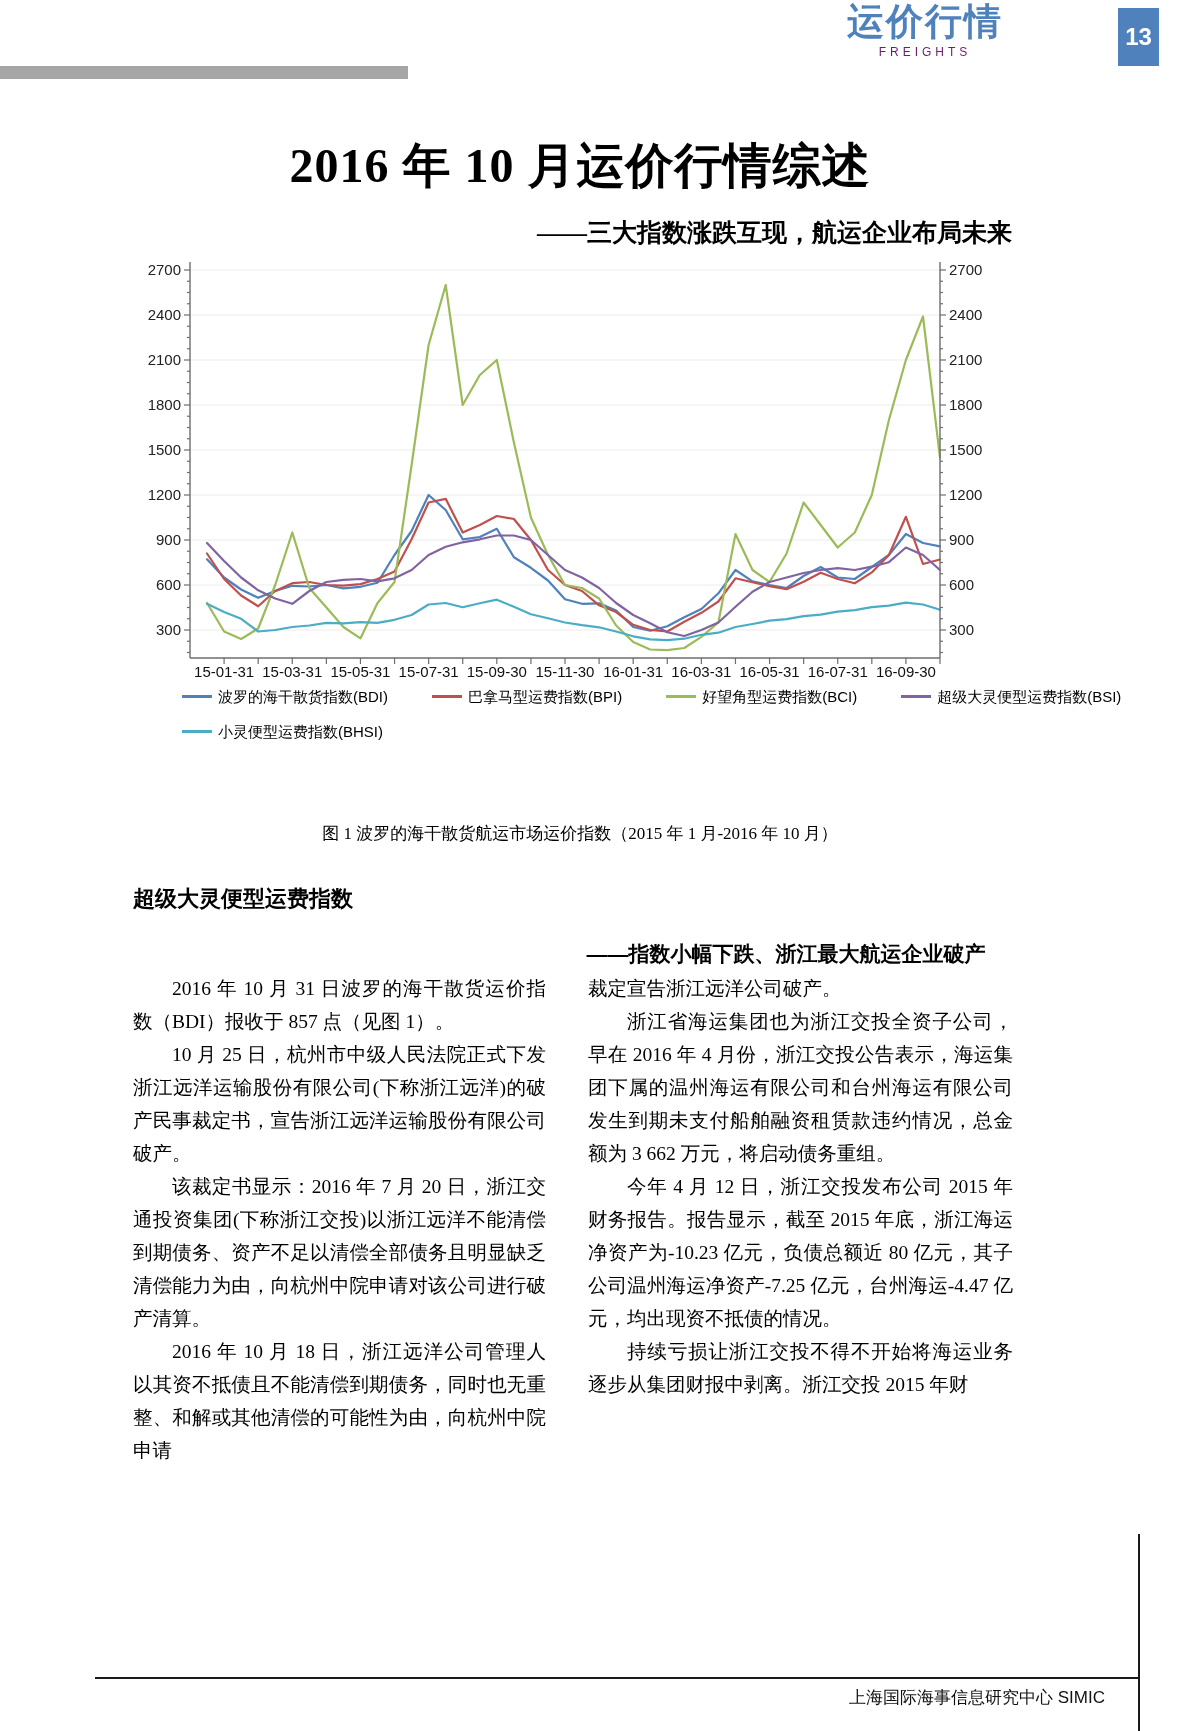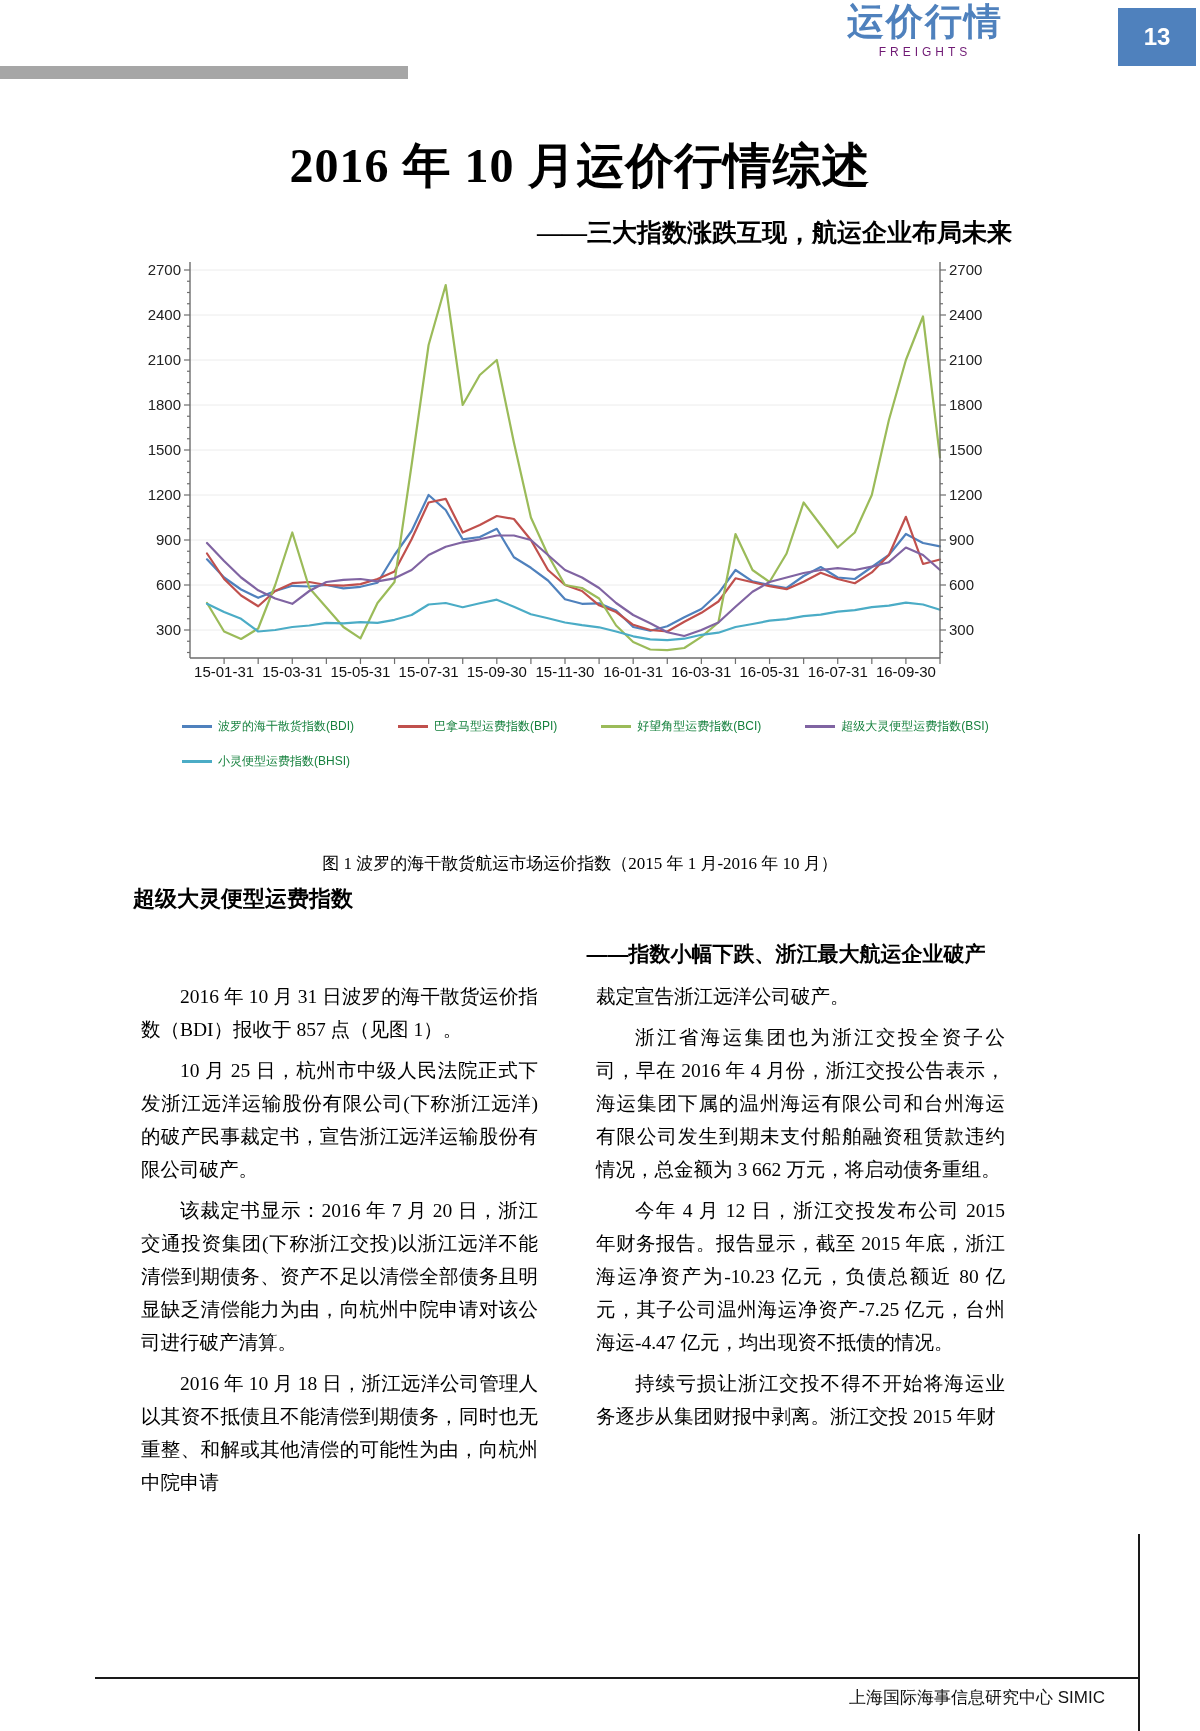--- a/index.html
+++ b/index.html
@@ -6,50 +6,50 @@
   #page{position:relative;width:1200px;height:1731px;background:#ffffff;overflow:hidden;
         font-family:"Liberation Serif","DejaVu Serif",serif;color:#000;}
 
   
   .header-bar{position:absolute;left:0;top:66px;width:408px;height:13px;background:#a6a6a6;}
   .header-box{position:absolute;left:846px;top:0;width:158px;text-align:center;}
   .header-cn{font-family:"Liberation Sans","DejaVu Sans",sans-serif;font-weight:bold;
              font-size:37px;color:#4f81bd;letter-spacing:2px;line-height:44px;}
   .header-en{font-family:"Liberation Sans","DejaVu Sans",sans-serif;font-size:12px;
              letter-spacing:4px;color:#701a75;line-height:16px;}
-  .page-num{position:absolute;left:1118px;top:8px;width:78px;height:58px;background:#4f81bd;
+  .page-num{position:absolute;left:1118px;top:8px;width:41px;height:58px;background:#4f81bd;
             color:#fff;font-family:"Liberation Sans","DejaVu Sans",sans-serif;font-weight:bold;
             font-size:24px;display:flex;align-items:center;justify-content:center;}
 
   
   .article-title{position:absolute;left:150px;top:134px;width:860px;text-align:center;
                  font-size:48px;font-weight:bold;letter-spacing:1px;}
   .article-subtitle{position:absolute;left:150px;top:216px;width:862px;text-align:right;
                     font-size:25px;font-weight:bold;}
 
   
   .chart-wrap{position:absolute;left:142px;top:256px;width:876px;}
-  .legend{margin-top:30px;padding-left:40px;font-family:"Liberation Sans","DejaVu Sans",sans-serif;
-          font-size:12px;color:#15803d;}
+  .legend{margin-top:0;padding-left:40px;font-family:"Liberation Sans","DejaVu Sans",sans-serif;
+          font-size:15px;color:#000000;}
   .legend-row{display:flex;gap:44px;line-height:25px;margin-bottom:10px;}
   .legend-item{display:flex;align-items:center;white-space:nowrap;}
   .legend-swatch{display:inline-block;width:30px;height:0;border-top:3px solid #888;margin-right:6px;}
   .figure-caption{margin-top:78px;text-align:center;font-size:17px;color:#000;}
 
   
   .section-heading{position:absolute;left:133px;top:884px;
                    font-family:"Liberation Sans","DejaVu Sans",sans-serif;
                    font-weight:bold;font-size:22px;}
   .section-subheading{position:absolute;left:560px;top:934px;width:452px;text-align:center;
                       font-family:"Liberation Sans","DejaVu Sans",sans-serif;
                       font-weight:bold;font-size:21px;margin-top:6px;}
   .col{position:absolute;top:972px;font-size:19.5px;line-height:33px;text-align:justify;}
   .col-left{left:133px;width:413px;}
   .col-right{left:588px;width:425px;}
-  .col p{margin:8px;text-indent:2em;}
+  .col p{margin:0;text-indent:2em;}
   .col p.noindent{text-indent:0;}
 
   
   .footer-rule{position:absolute;left:95px;top:1677px;width:1045px;height:2px;background:#1a1a1a;}
   .footer-vrule{position:absolute;left:1138px;top:1534px;width:2px;height:197px;background:#1a1a1a;}
   .footer-text{position:absolute;left:600px;top:1686px;width:505px;text-align:right;
                font-family:"Liberation Sans","DejaVu Sans",sans-serif;font-size:17px;color:#111;}
   svg text{font-family:"Liberation Sans","DejaVu Sans",sans-serif;}
 </style>
 </head>

